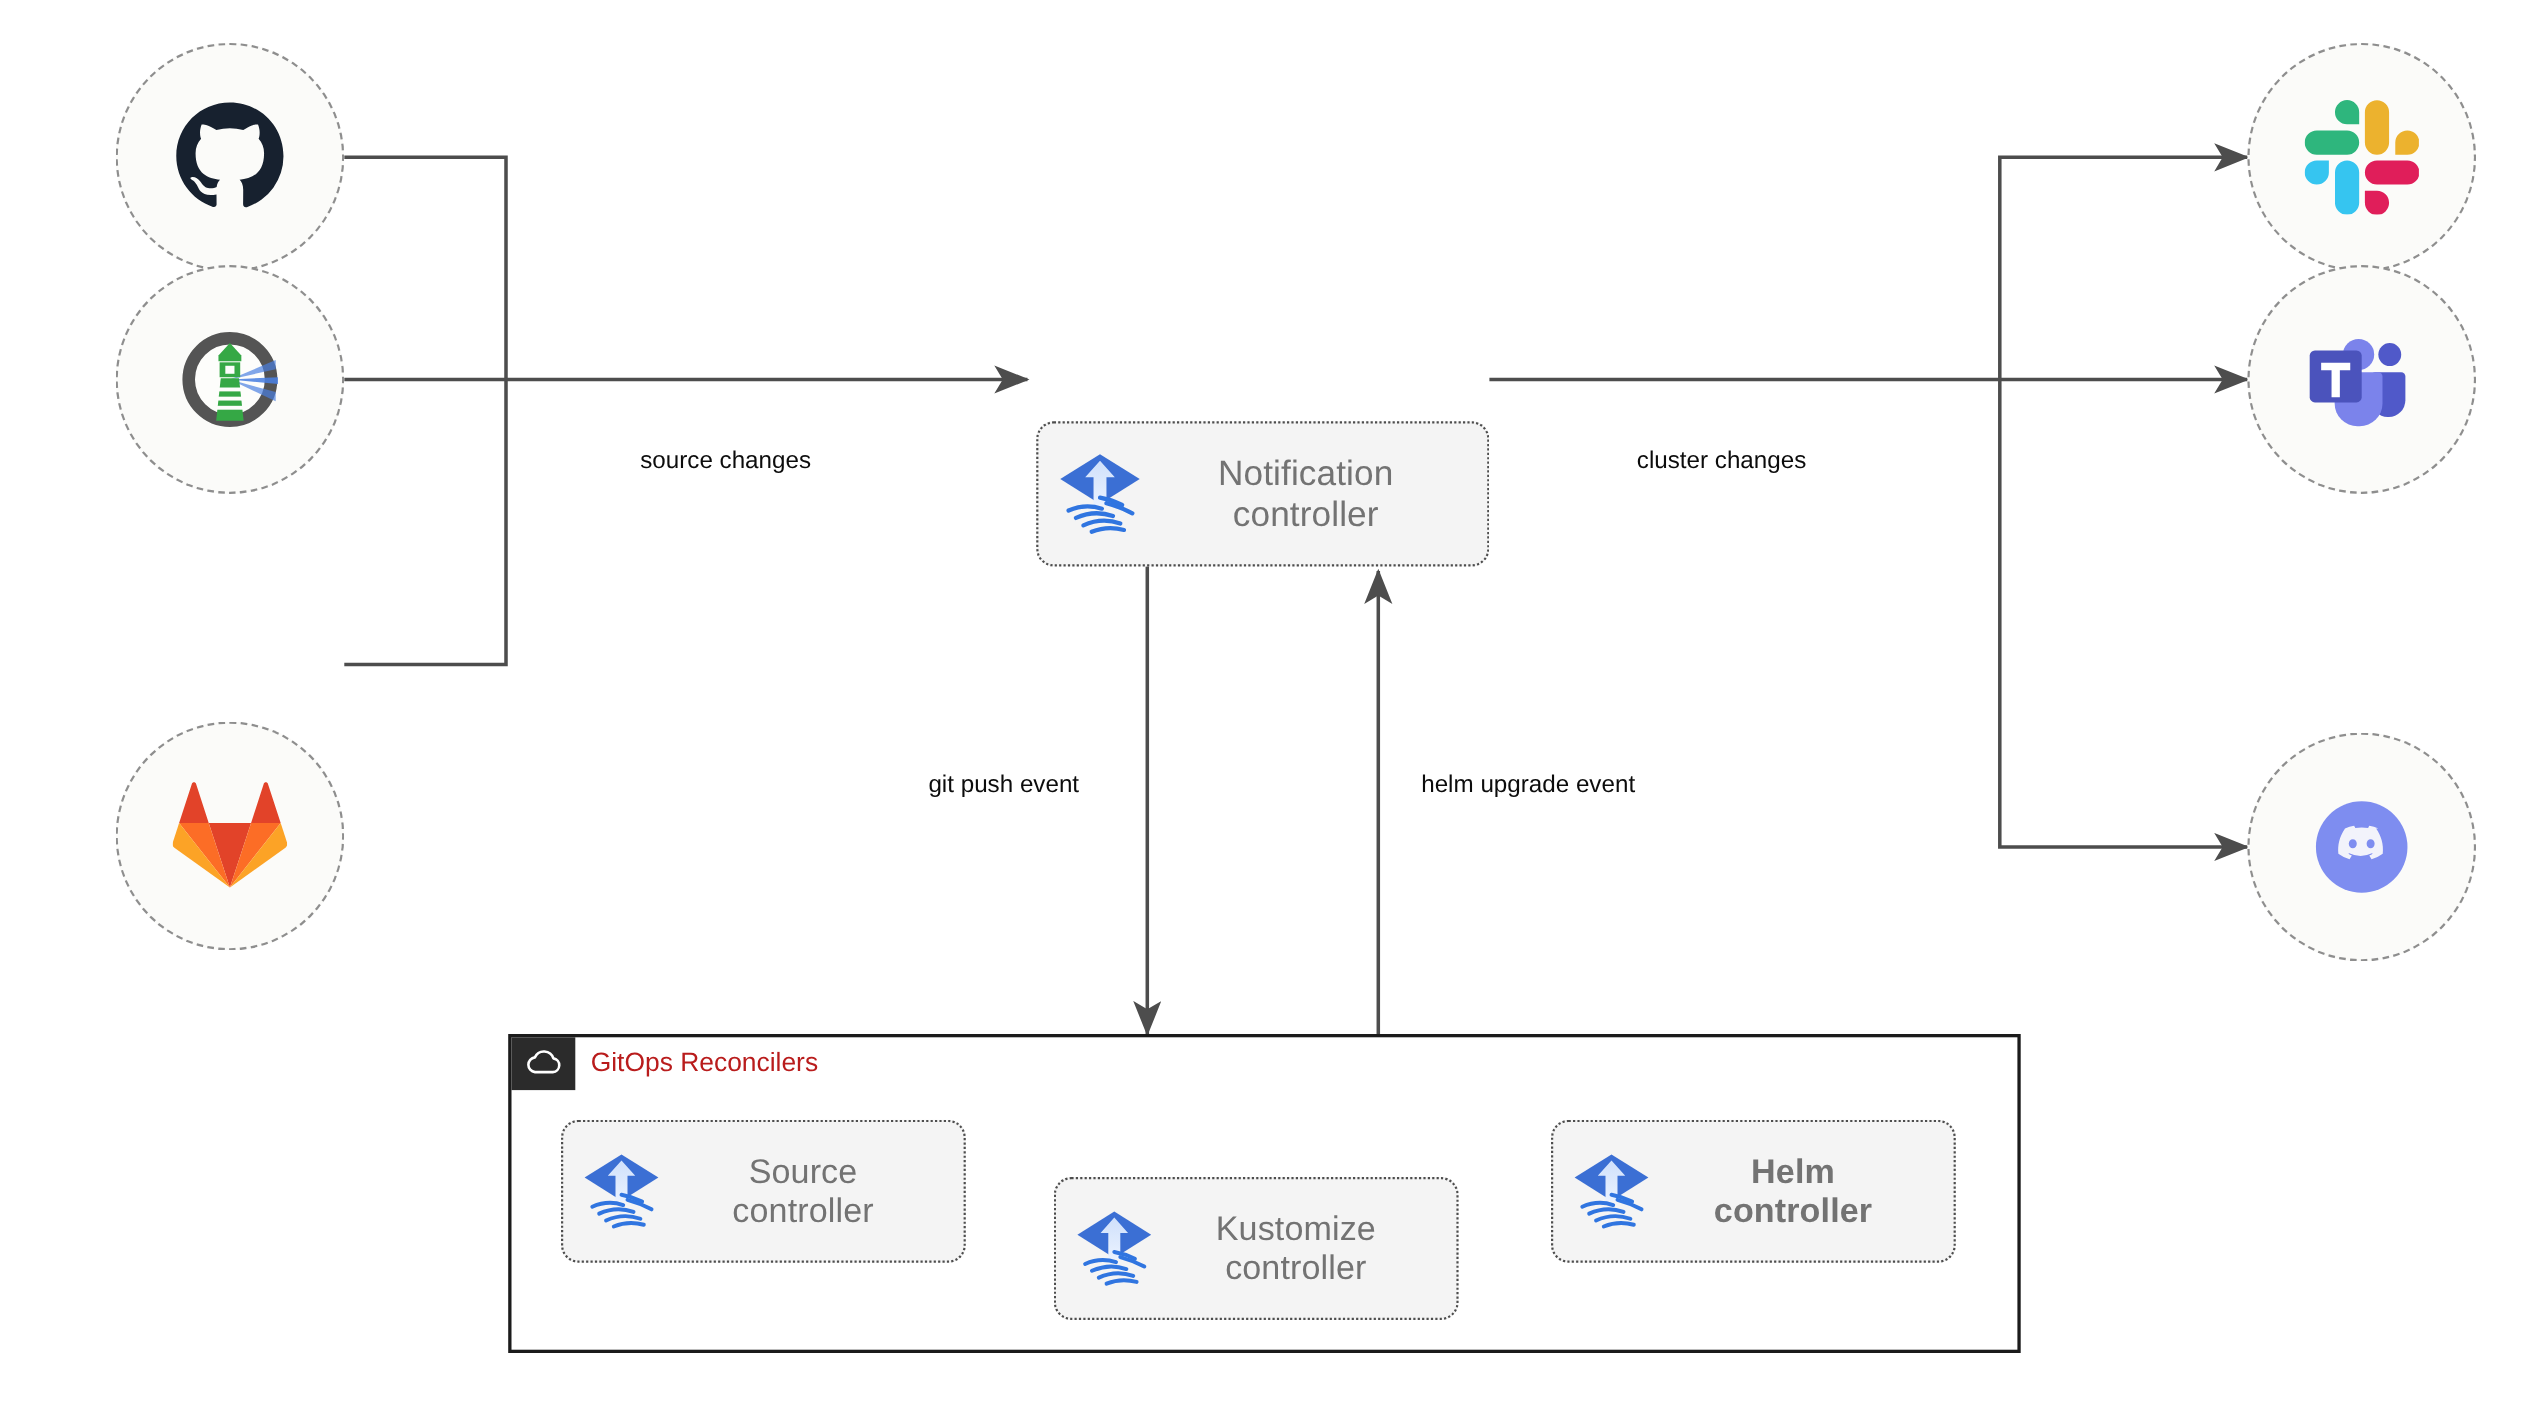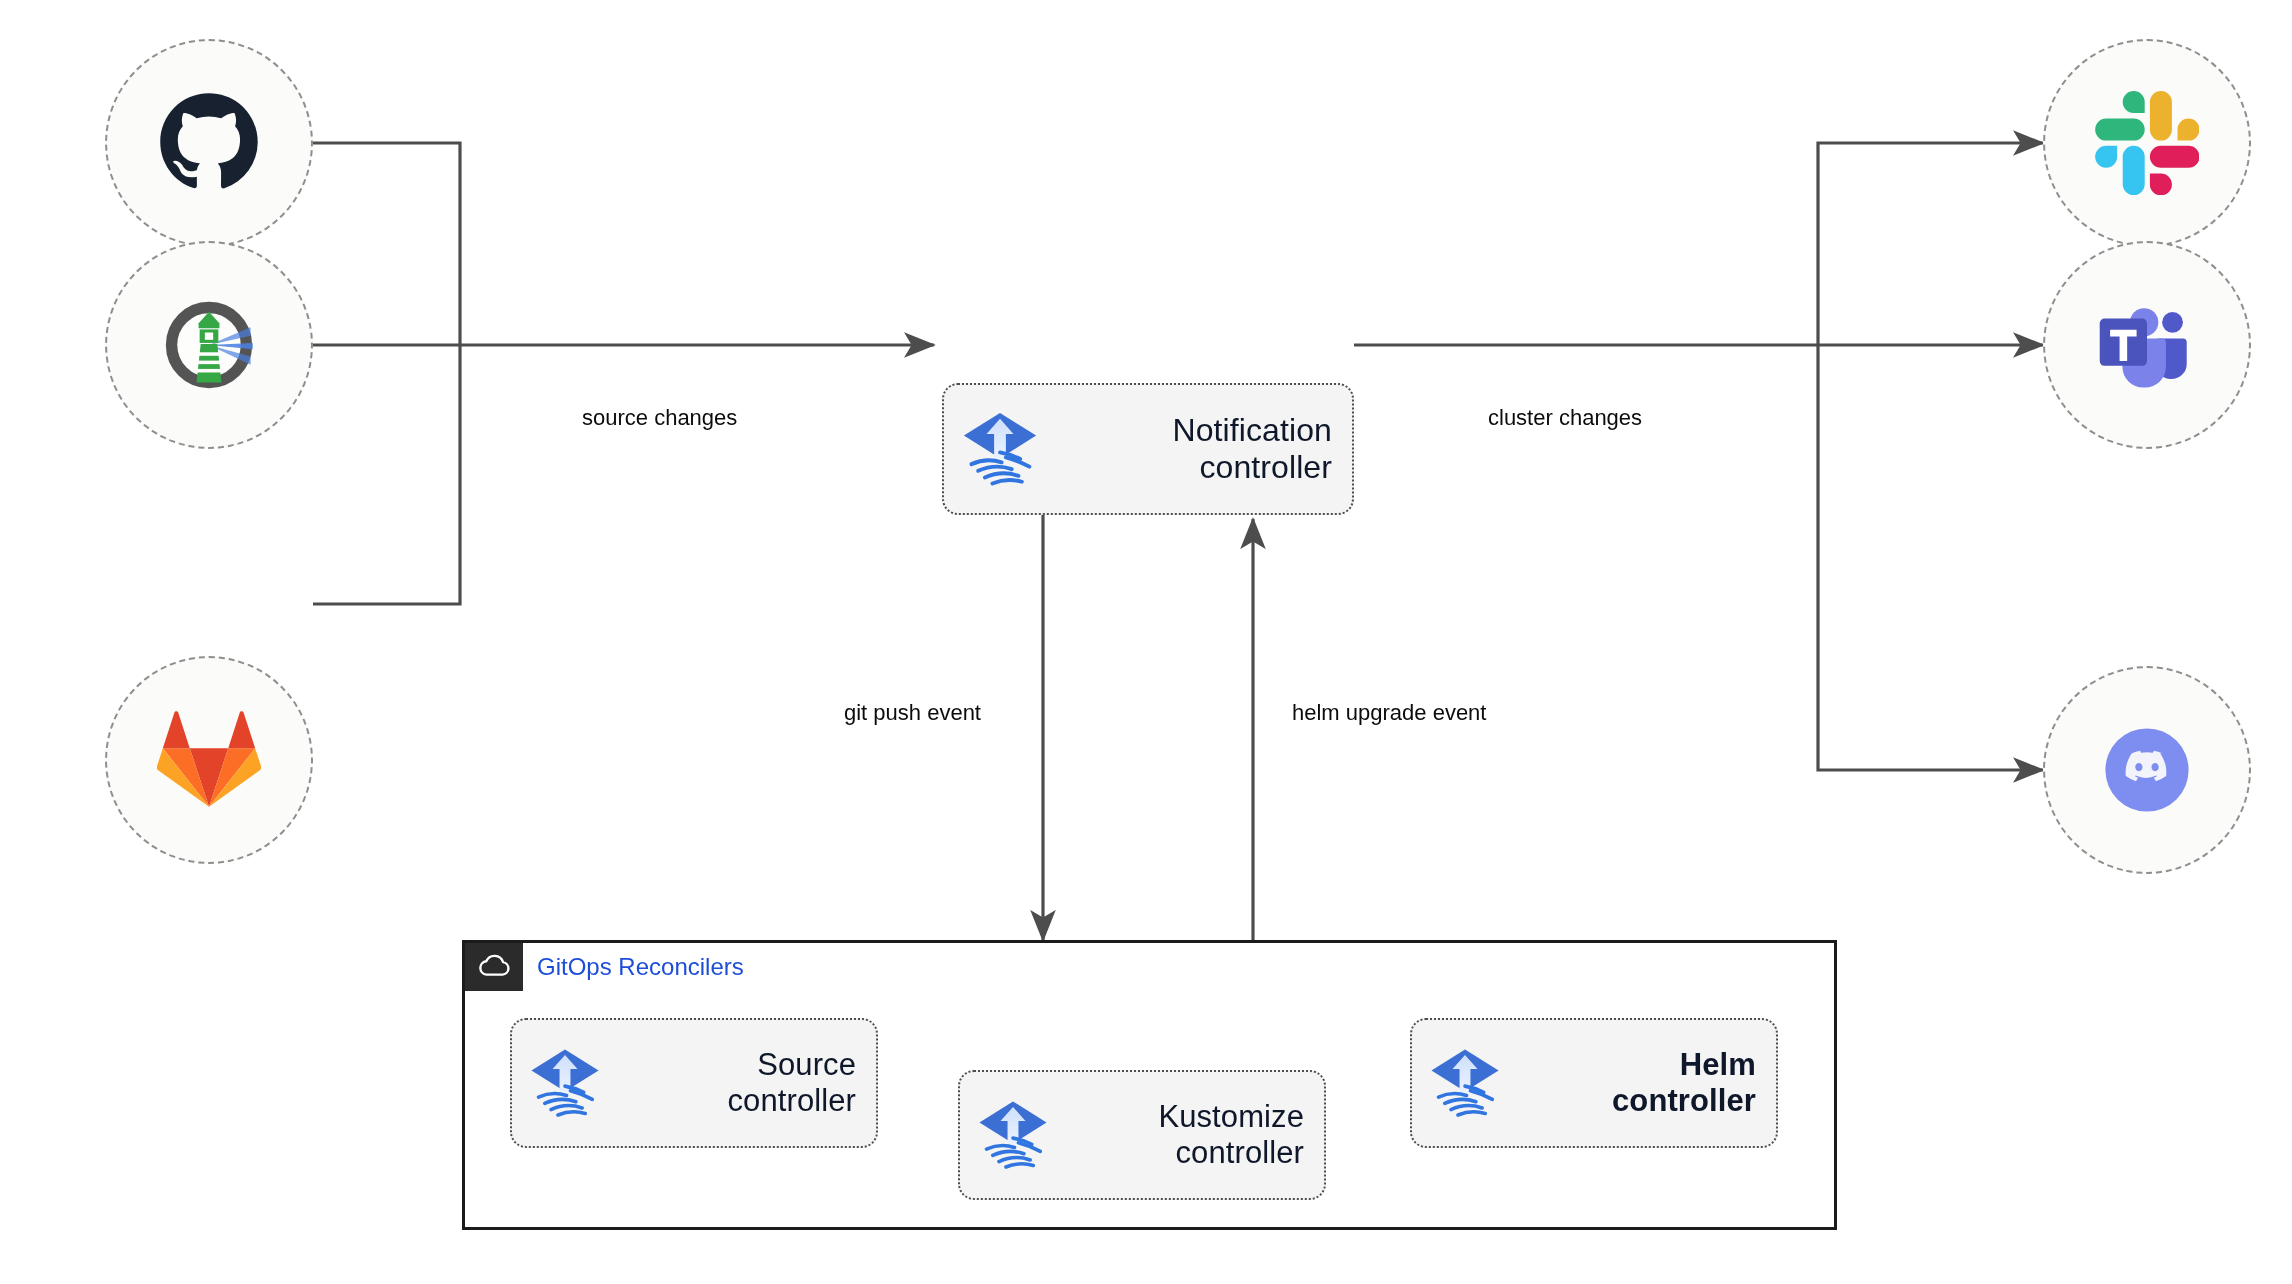--- a/index.html
+++ b/index.html
@@ -57,24 +57,24 @@
     align-items: center;
     padding: 0 14px;
   }
   .ctl-box .flux-mark {
     width: 78px;
     height: 78px;
     flex: 0 0 78px;
   }
   .ctl-box .ctl-label {
     flex: 1 1 auto;
-    text-align: right;
+    text-align: center;
     font-size: 31px;
     line-height: 1.16;
-    color: #0f172a;
+    color: #737373;
     letter-spacing: .1px;
     white-space: pre-line;
     padding-right: 6px;
   }
 
   #notification-controller {
     left: 942px;
     top: 383px;
     width: 412px;
     height: 132px;
@@ -106,21 +106,21 @@
     height: 48px;
     background: #2b2b2b;
     display: flex;
     align-items: center;
     justify-content: center;
     flex: 0 0 58px;
   }
   #gitops-group-header .cloud-chip svg { width: 36px; height: 26px; display: block; }
   #gitops-group-title {
     font-size: 24px;
-    color: #1d4ed8;
+    color: #b91c1c;
     padding-left: 14px;
     white-space: nowrap;
   }
 
   #source-controller   { left: 510px;  top: 1018px; width: 368px; height: 130px; }
   #kustomize-controller{ left: 958px;  top: 1070px; width: 368px; height: 130px; }
   #helm-controller     { left: 1410px; top: 1018px; width: 368px; height: 130px; font-weight: bold; }
   #source-controller, #kustomize-controller, #helm-controller { position: absolute; }
 
   

